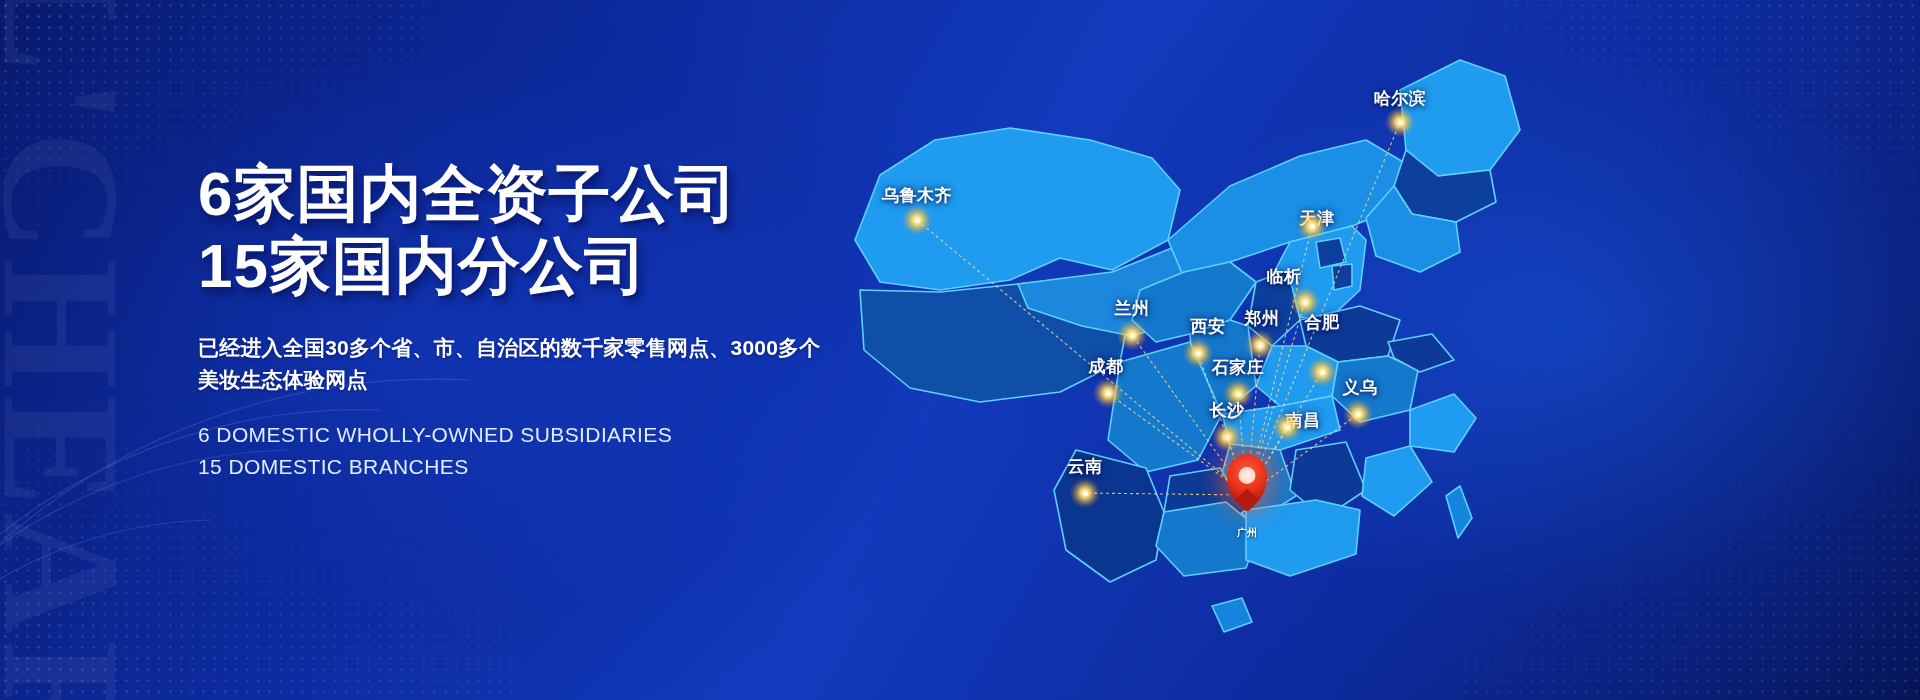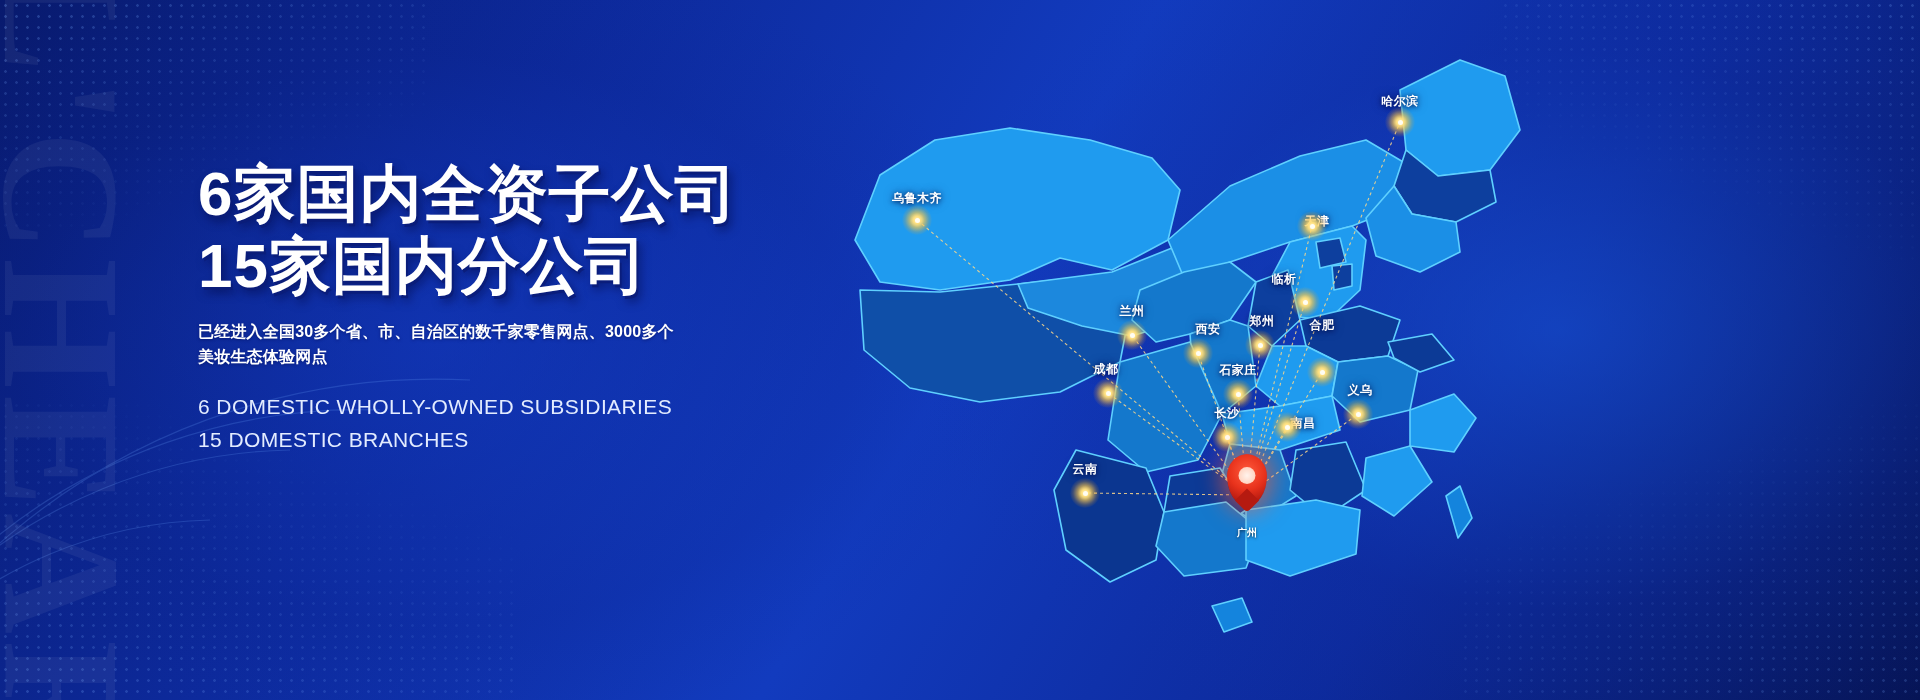--- a/index.html
+++ b/index.html
@@ -55,40 +55,40 @@
   
   .copy { position:absolute; left:198px; top:158px; width:640px; }
   .headline {
     font-size:62px; font-weight:700; color:#ffffff;
     line-height:1.16; letter-spacing:1px;
     text-shadow: 2px 3px 0 rgba(10,28,120,0.85), 4px 6px 10px rgba(0,10,70,0.55);
     white-space:nowrap;
   }
   .headline .l2 { display:block; }
   .sub-cn {
-    margin-top:18px;
-    font-size:16px; font-weight:700; color:#ffffff;
+    margin-top:30px;
+    font-size:21px; font-weight:700; color:#ffffff;
     line-height:1.55; letter-spacing:0.2px;
     text-shadow:0 1px 3px rgba(0,15,90,0.6);
   }
   .sub-cn span { display:block; }
   .sub-en {
     margin-top:22px;
     font-size:21px; font-weight:400; color:#e3ecff;
     line-height:1.55; letter-spacing:0.4px;
   }
   .sub-en span { display:block; }
 
   
   .map-wrap { position:absolute; left:760px; top:-10px; width:1160px; height:720px; }
   .map-svg { position:absolute; inset:0; width:100%; height:100%; }
   .city-label {
     position:absolute; transform:translate(-50%,-100%);
     white-space:nowrap;
-    font-size:12px; font-weight:700; color:#ffffff;
+    font-size:17px; font-weight:700; color:#ffffff;
     text-shadow:0 1px 4px rgba(0,10,70,0.85), 0 0 10px rgba(0,20,90,0.6);
     letter-spacing:0.5px;
   }
   .glow-dot {
     position:absolute; left:0; top:0;
     width:30px; height:30px; transform:translate(-50%,-50%);
     border-radius:50%;
     background:radial-gradient(circle, #fffbe8 0%, #ffe07a 16%, rgba(255,196,60,0.62) 34%, rgba(255,170,30,0.22) 56%, rgba(255,160,20,0) 72%);
   }
   .glow-dot::after {

